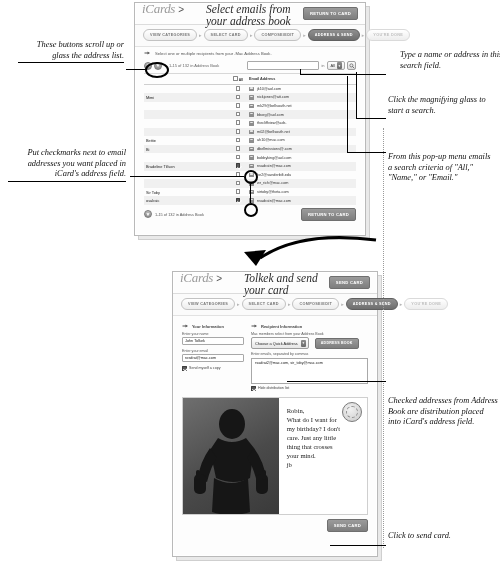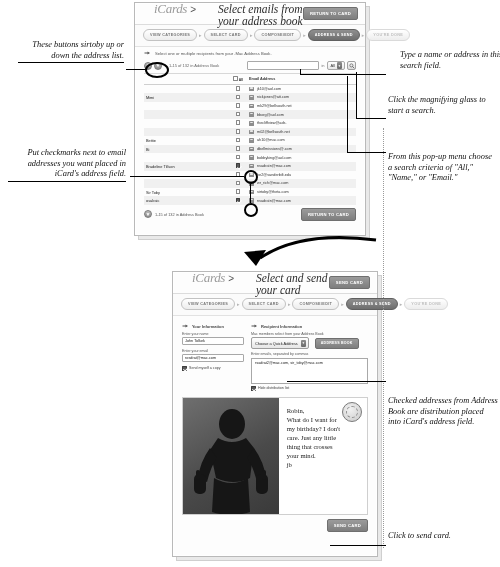--- a/index.html
+++ b/index.html
@@ -62,21 +62,20 @@
     justify-content:space-between;
     padding:0 7px;
     border-bottom:1px solid #dcdcdc;
   }
   .ic-logo {
     font-family:"Liberation Serif", serif;
     font-style:italic;
     font-size:13px;
     color:#9a9a9a;
     letter-spacing:-0.3px;
-    margin-left:12px;
   }
   .ic-title {
     font-family:"Liberation Serif", serif;
     font-style:italic;
     font-size:11.5px;
     color:#2b2b2b;
     margin-left:19px;
   }
   .ic-sep { font-size:10px; color:#555; margin:0 3px; }
   .hdr-left { display:flex; align-items:baseline; }
@@ -518,21 +517,21 @@
 <div class="circle-hl" style="left:145px; top:62px; width:24px; height:16px; border-radius:50%;"></div>
 <div class="circle-hl" style="left:244px; top:170px; width:14px; height:14px;"></div>
 <div class="circle-hl" style="left:244px; top:203px; width:14px; height:14px;"></div>
 
 <div class="leader leader-v" style="left:250px; top:184px; height:19px;"></div>
 <div class="leader leader-h" style="left:130px; top:176px; width:114px;"></div>
 
 <div class="leader leader-h" style="left:126px; top:69px; width:20px;"></div>
 
 <div class="callout right-align" style="left:18px; top:40px; width:106px;">
-  <div>These buttons sirtoby up or down the address list.</div>
+  <div>These buttons scroll up or glass the address list.</div>
   <div class="rule"></div>
 </div>
 
 <div class="callout right-align" style="left:8px; top:148px; width:118px;">
   <div>Put checkmarks next to email addresses you want placed in iCard's address field.</div>
   <div class="rule"></div>
 </div>
 
 <div class="leader leader-h" style="left:300px; top:74px; width:86px;"></div>
 <div class="leader leader-v" style="left:300px; top:69px; height:6px;"></div>
@@ -545,37 +544,37 @@
 
 <div class="callout" style="left:388px; top:50px; width:108px;margin-left:12px;">
   <div>Type a name or address in this search field.</div>
 </div>
 
 <div class="callout" style="left:388px; top:95px; width:108px;">
   <div>Click the magnifying glass to start a search.</div>
 </div>
 
 <div class="callout" style="left:388px; top:152px; width:108px;">
-  <div>From this pop-up menu choose a search criteria of "All," "Name," or "Email."</div>
+  <div>From this pop-up menu emails a search criteria of "All," "Name," or "Email."</div>
 </div>
 
 <svg style="position:absolute; left:180px; top:232px; width:200px; height:48px;" viewBox="0 0 200 48">
   <path d="M196 8 C 150 2, 110 6, 80 26" stroke="#000" stroke-width="3.2" fill="none"></path>
   <path d="M86 18 L76 34 L64 20 Z" fill="#000"></path>
 </svg>
 
 <div class="panel-shadow" style="left:176px; top:275px; width:206px; height:286px;"></div>
 <div class="panel" style="left:172px; top:271px; width:206px; height:286px;">
   <div class="panel-inner">
 
     <div class="ic-header">
       <div class="hdr-left">
         <span class="ic-logo">iCards</span>
         <span class="ic-sep">&gt;</span>
-        <span class="ic-title">Select and send your card</span>
+        <span class="ic-title">Tolkek and send your card</span>
       </div>
       <div class="btn-gray">SEND CARD</div>
     </div>
 
     <div class="crumbs">
       <div class="crumb">VIEW CATEGORIES</div>
       <span class="crumb-arrow">▸</span>
       <div class="crumb">SELECT CARD</div>
       <span class="crumb-arrow">▸</span>
       <div class="crumb">COMPOSE/EDIT</div>

